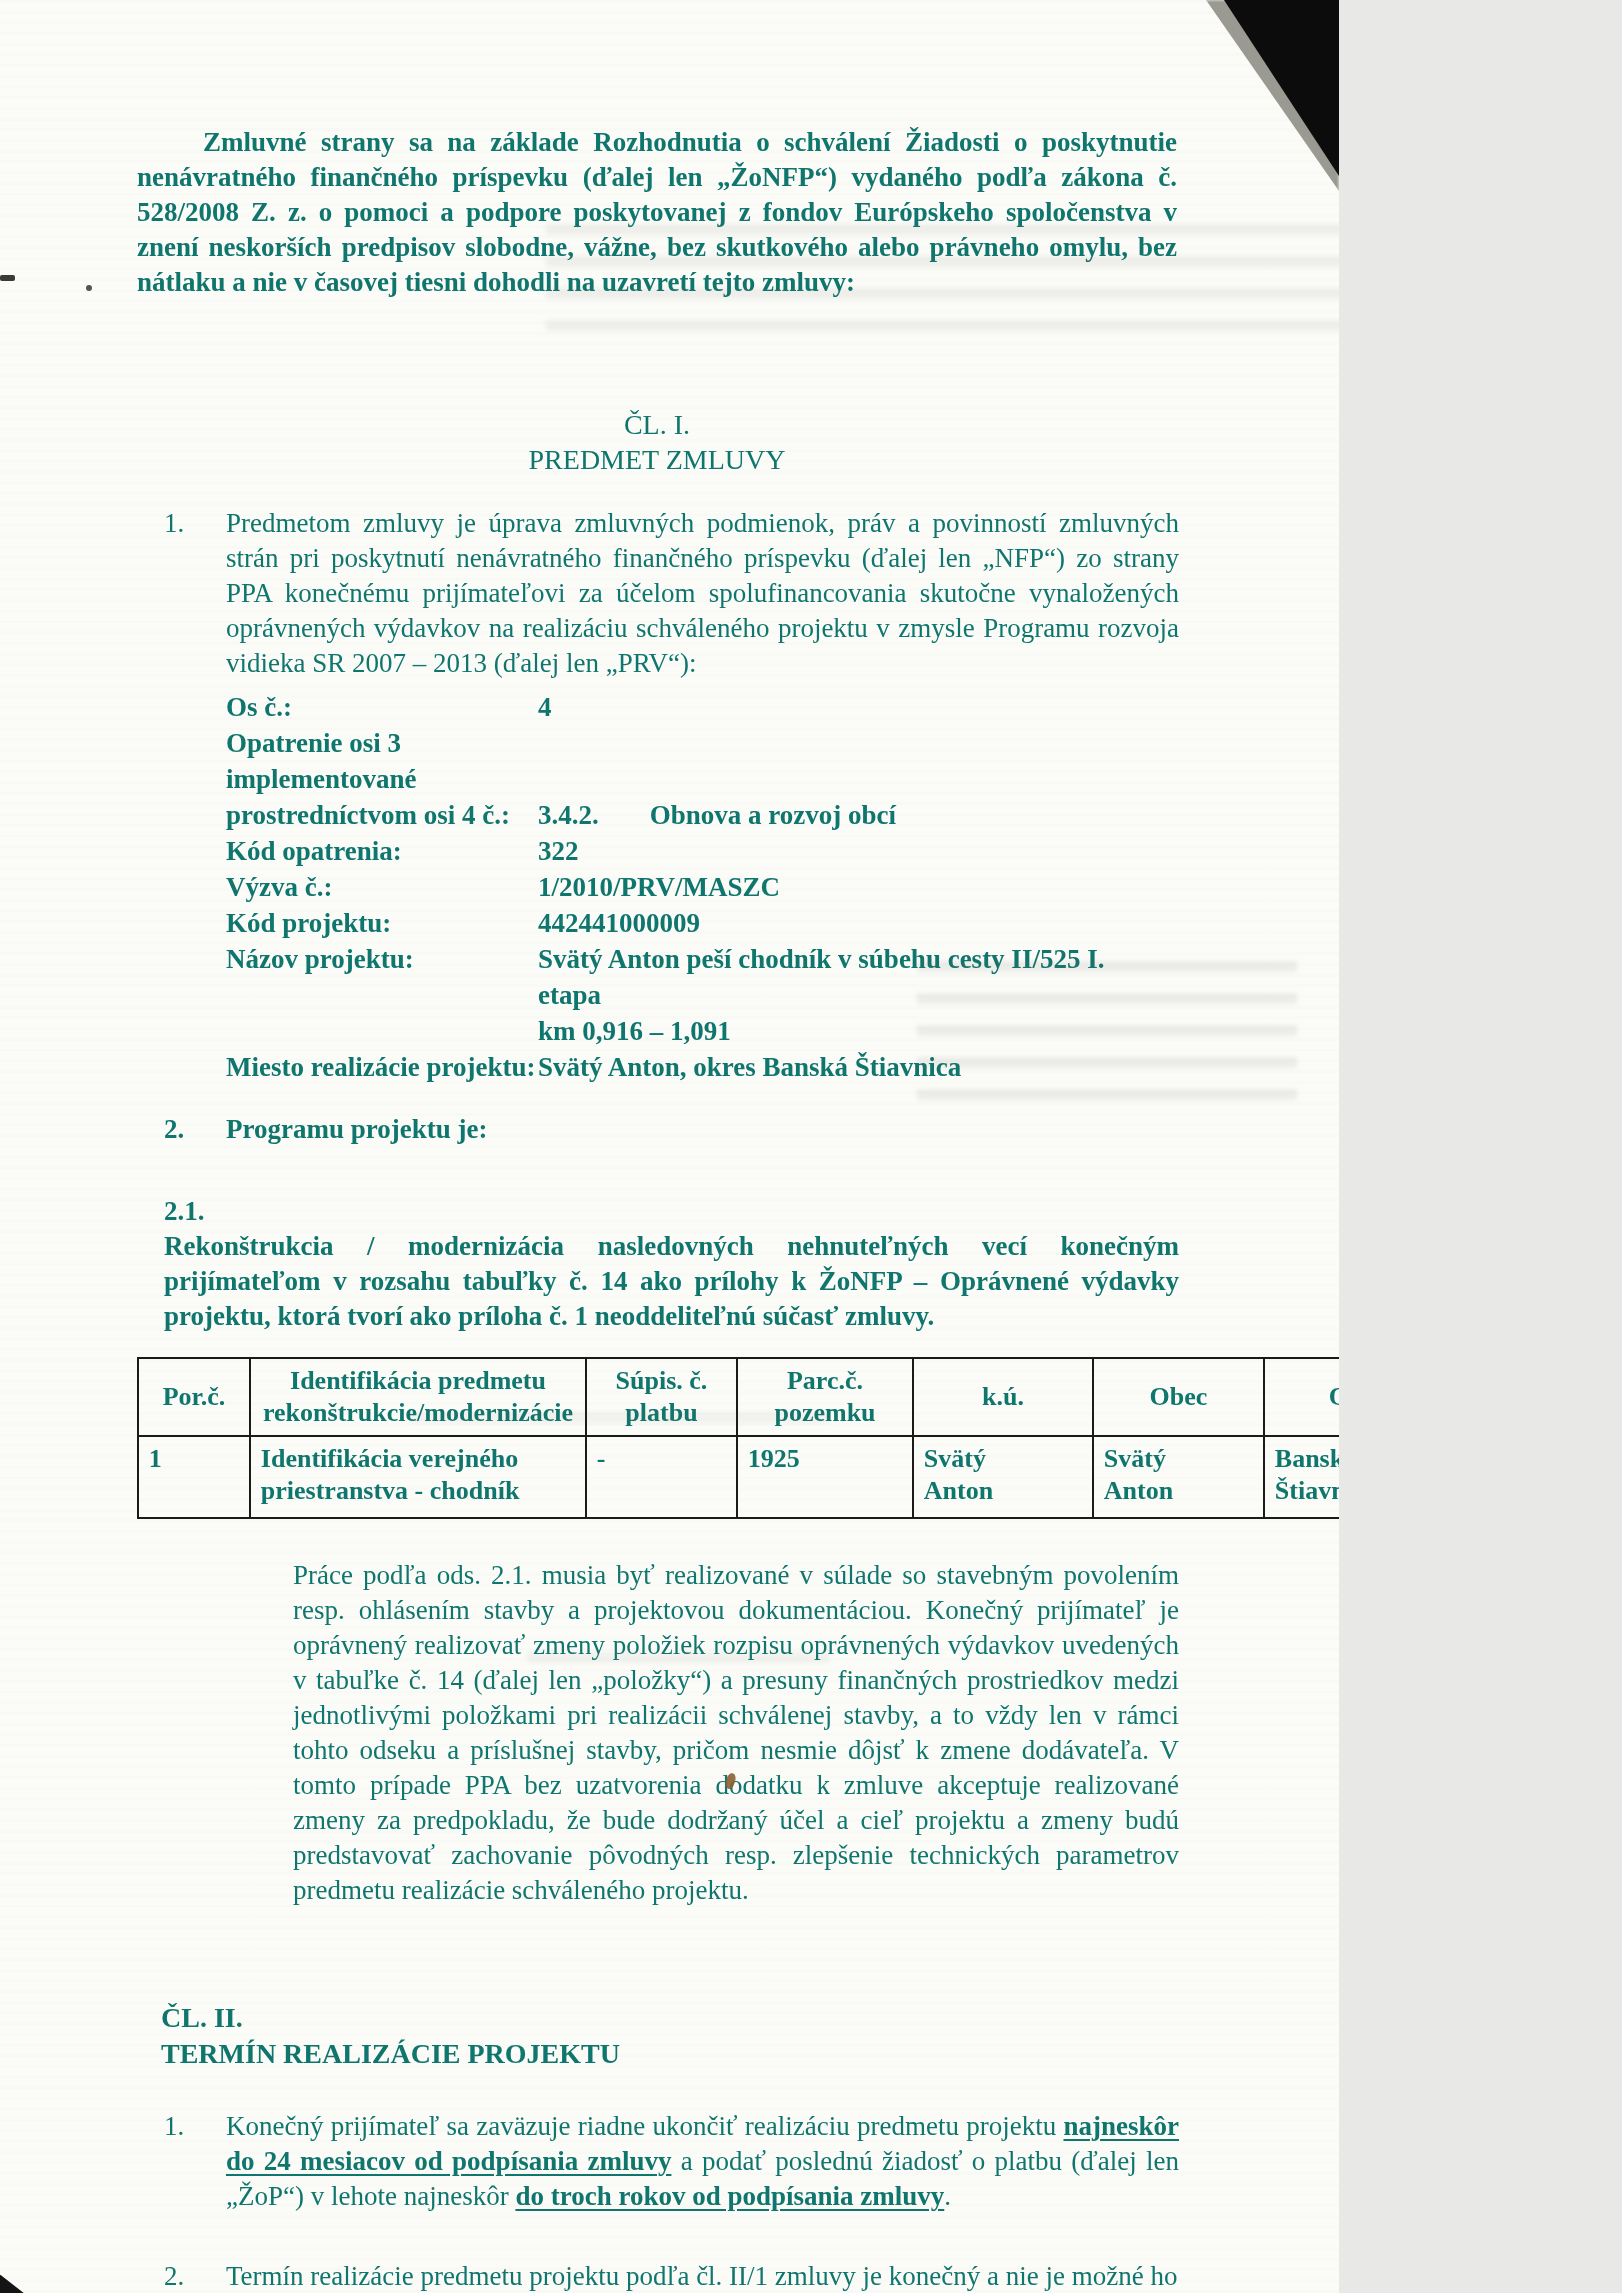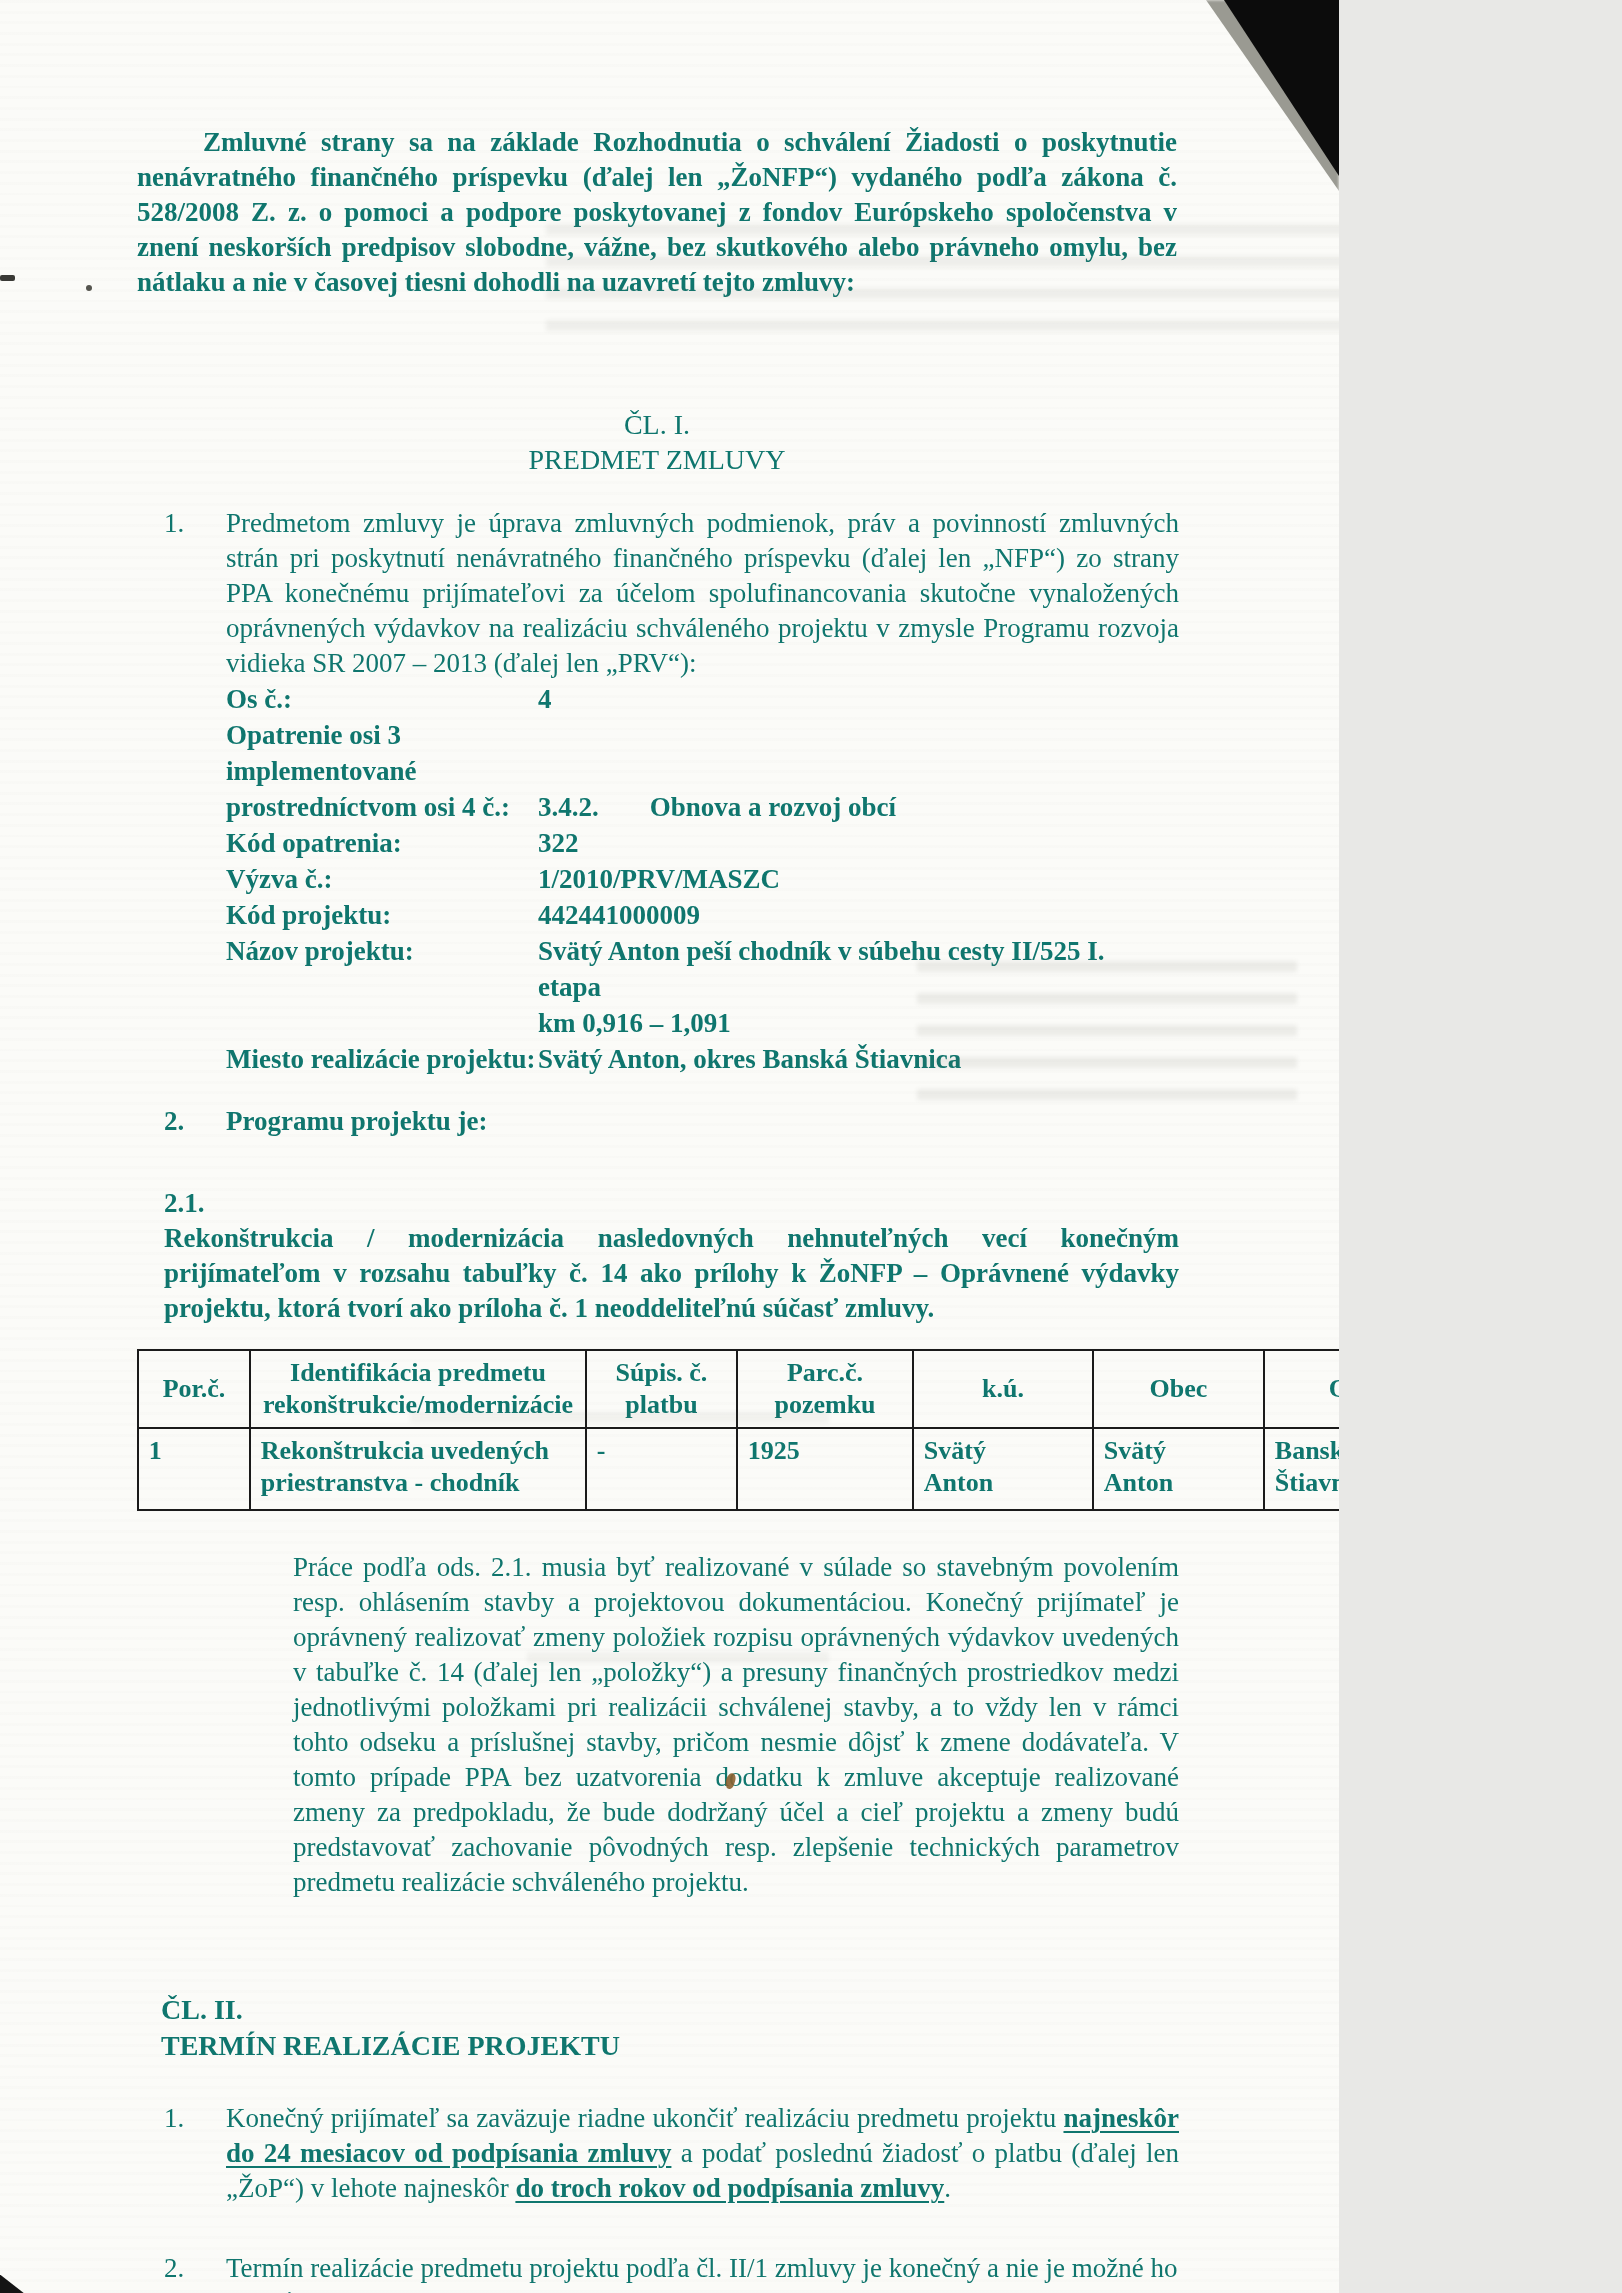--- a/index.html
+++ b/index.html
@@ -32,21 +32,21 @@
   .heading2{
     margin:92px 0 0 161px;width:761px;text-align:left;
     font-weight:bold;font-size:28px;line-height:36px;position:relative;
   }
   .item{display:flex;margin:0 160px 0 164px;}
   .item .num{width:62px;flex-shrink:0;font-weight:bold;font-size:27px;line-height:35px;}
   .item .num.normal{font-weight:normal;}
   .item .body{flex:1;}
 
   .item1{margin-top:29px;}
-  .fields{margin-top:0;}
+  .fields{margin-top:8px;}
   .frow{display:flex;line-height:36px;font-weight:bold;}
   .flabel{width:312px;flex-shrink:0;}
   .fvalue{}
   .fvalue2{margin-left:51px;}
 
   .item2{margin-top:27px;}
   .item21{margin-top:47px;flex-direction:column;}
 
   table.t{
     border-collapse:collapse;margin:23.4px 0 0 137px;
@@ -204,21 +204,21 @@
         <th>Súpis. č. platbu</th>
         <th>Parc.č. pozemku</th>
         <th>k.ú.</th>
         <th>Obec</th>
         <th>Okres</th>
       </tr>
     </thead>
     <tbody>
       <tr>
         <td>1</td>
-        <td class="just">Rekonštrukcia uvedených priestranstva - chodník</td>
+        <td class="just">Identifikácia verejného priestranstva - chodník</td>
         <td>-</td>
         <td>1925</td>
         <td><span class="narrow">Svätý Anton</span></td>
         <td><span class="narrow">Svätý Anton</span></td>
         <td><span class="narrow">Banská Štiavnica</span></td>
       </tr>
     </tbody>
   </table>
 
   <p class="para-after txt justify">Práce podľa ods. 2.1. musia byť realizované v súlade so stavebným povolením resp. ohlásením stavby a projektovou dokumentáciou. Konečný prijímateľ je oprávnený realizovať zmeny položiek rozpisu oprávnených výdavkov uvedených v tabuľke č. 14 (ďalej len „položky“) a presuny finančných prostriedkov medzi jednotlivými položkami pri realizácii schválenej stavby, a to vždy len v rámci tohto odseku a príslušnej stavby, pričom nesmie dôjsť k zmene dodávateľa. V tomto prípade PPA bez uzatvorenia dodatku k zmluve akceptuje realizované zmeny za predpokladu, že bude dodržaný účel a cieľ projektu a zmeny budú predstavovať zachovanie pôvodných resp. zlepšenie technických parametrov predmetu realizácie schváleného projektu.</p>

